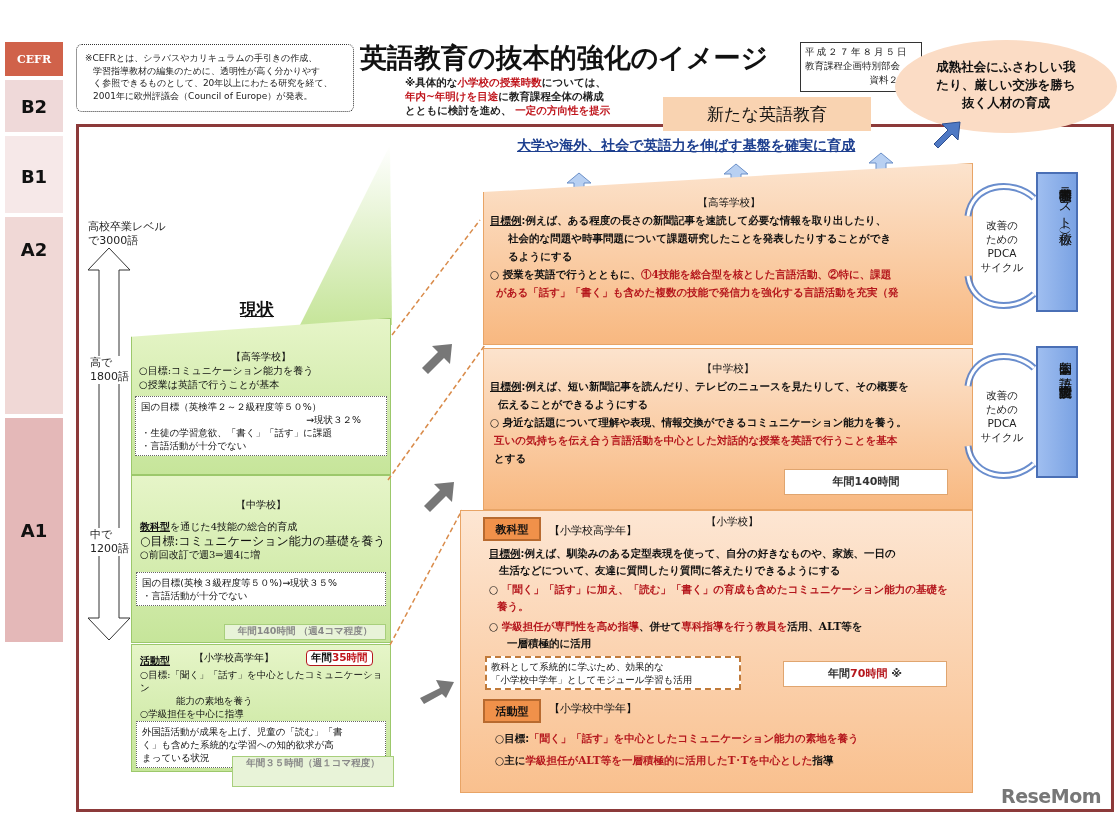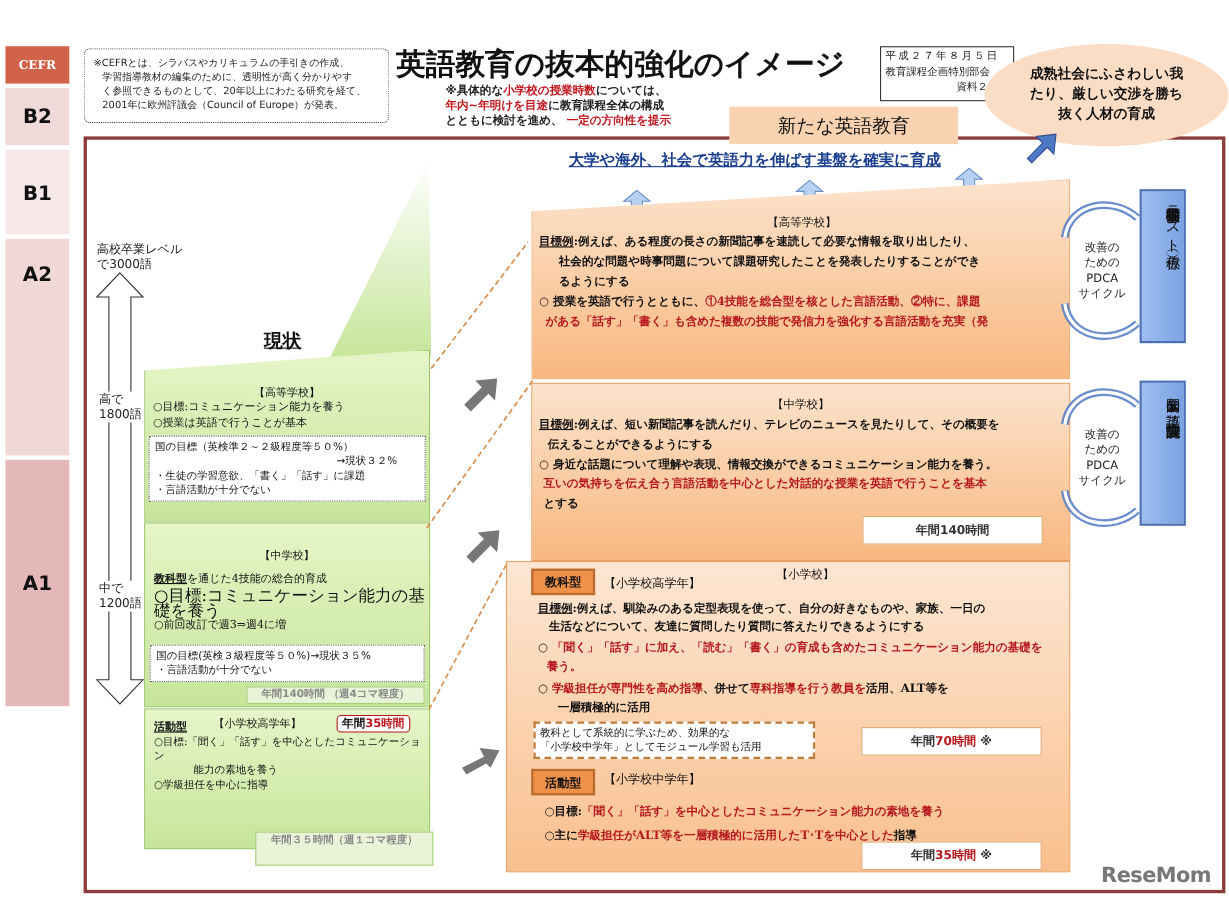--- a/index.html
+++ b/index.html
@@ -129,38 +129,43 @@
     <div>国の目標（英検準２～２級程度等５０%）</div>
     <div style="text-align:right;padding-right:20px">→現状３２%</div>
     <div>・生徒の学習意欲、「書く」「話す」に課題</div>
     <div>・言語活動が十分でない</div>
   </div>
 </div>
 
 <div class="abs greenbox" style="left:131px;top:475px;width:260px;height:168px">
   <div class="gb-title" style="margin-top:22px">【中学校】</div>
   <div class="serif" style="font-size:10px;line-height:14px;padding-left:8px;margin-top:8px"><span style="text-decoration:underline;font-weight:bold">教科型</span><span>を通じた4技能の総合的育成</span></div>
-  <div class="serif" style="font-size:15px;line-height:14px;padding-left:8px">○目標:コミュニケーション能力の基礎を養う</div>
+  <div class="serif" style="font-size:12px;line-height:14px;padding-left:8px">○目標:コミュニケーション能力の基礎を養う</div>
   <div class="serif" style="font-size:10px;line-height:14px;padding-left:8px">○前回改訂で週3⇒週4に増</div>
   <div class="dotbox" style="margin:10px 4px 0 4px">
     <div>国の目標(英検３級程度等５０%)→現状３５%</div>
     <div>・言語活動が十分でない</div>
   </div>
   <div class="hours-gray abs" style="left:92px;top:148px;width:162px;height:16px">年間140時間 （週4コマ程度）</div>
 </div>
 
 <div class="abs greenbox" style="left:131px;top:644px;width:260px;height:128px">
   <div style="display:flex;align-items:center;margin-top:3px">
     <span class="serif" style="font-size:10px;font-weight:bold;text-decoration:underline;padding-left:8px;width:62px;margin-top:6px">活動型</span>
     <span class="serif" style="font-size:10px;width:112px">【小学校高学年】</span>
     <span style="background:#fff;border:1.5px solid #b5171d;border-radius:4px;font-size:10.5px;font-weight:bold;padding:0 4px"><span>年間</span><span class="red">35時間</span></span>
   </div>
   <div class="serif" style="font-size:9.5px;line-height:13px;padding-left:8px">○目標:「聞く」「話す」を中心としたコミュニケーション</div>
   <div class="serif" style="font-size:9.5px;line-height:13px;padding-left:44px">能力の素地を養う</div>
   <div class="serif" style="font-size:9.5px;line-height:13px;padding-left:8px">○学級担任を中心に指導</div>
+  <div class="dotbox" style="margin:1px 4px 0 4px">
+    <div>外国語活動が成果を上げ、児童の「読む」「書</div>
+    <div>く」も含めた系統的な学習への知的欲求が高</div>
+    <div>まっている状況</div>
+  </div>
   <div class="hours-gray abs" style="left:100px;top:111px;width:162px;height:31px">年間３５時間（週１コマ程度）</div>
 </div>
 
 <svg class="abs" style="left:380px;top:180px;width:110px;height:600px" viewBox="0 0 110 600">
   <line x1="12" y1="155" x2="100" y2="40" stroke="#d98b4a" stroke-width="1.5" stroke-dasharray="5,3"></line>
   <line x1="8" y1="300" x2="105" y2="165" stroke="#d98b4a" stroke-width="1.5" stroke-dasharray="5,3"></line>
   <line x1="10" y1="465" x2="82" y2="330" stroke="#d98b4a" stroke-width="1.5" stroke-dasharray="5,3"></line>
 </svg>
 
 <svg class="abs gray-arrow" style="left:418px;top:340px" viewBox="0 0 38 38">
@@ -212,21 +217,20 @@
     <div>「小学校中学年」としてモジュール学習も活用</div>
   </div>
   <div class="abs hours-box" style="left:322px;top:150px;width:164px;height:26px;line-height:24px"><span>年間</span><span class="ob-red">70時間</span><span> ※</span></div>
 
   <div class="abs tag" style="left:22px;top:188px;width:58px;height:24px">活動型</div>
   <div class="abs" style="left:88px;top:190px;font-size:11px">【小学校中学年】</div>
   <div class="abs ob-text" style="left:34px;top:216px;width:470px;line-height:22px">
     <div><span>○目標:</span><span class="ob-red">「聞く」「話す」を中心としたコミュニケーション能力の素地を養う</span></div>
     <div><span>○主に</span><span class="ob-red">学級担任がALT等を一層積極的に活用したT･Tを中心とした</span><span>指導</span></div>
   </div>
-  <div class="abs hours-box" style="left:322px;top:254px;width:164px;height:26px;line-height:24px"><span>年間</span><span class="ob-red">35時間</span><span> ※</span></div>
 </div>
 
 <svg class="abs" style="left:962px;top:176px;width:80px;height:140px" viewBox="0 0 80 140">
   <path d="M72,22 C50,2 10,8 6,40" fill="none" stroke="#4f79c4" stroke-width="7" opacity="0.85"></path>
   <path d="M6,100 C10,132 50,138 72,118" fill="none" stroke="#4f79c4" stroke-width="7" opacity="0.85"></path>
   <path d="M72,22 C50,2 10,8 6,40" fill="none" stroke="#fff" stroke-width="3"></path>
   <path d="M6,100 C10,132 50,138 72,118" fill="none" stroke="#fff" stroke-width="3"></path>
 </svg>
 <div class="abs pdca" style="left:970px;top:218px;width:64px">
   <div>改善の</div>

